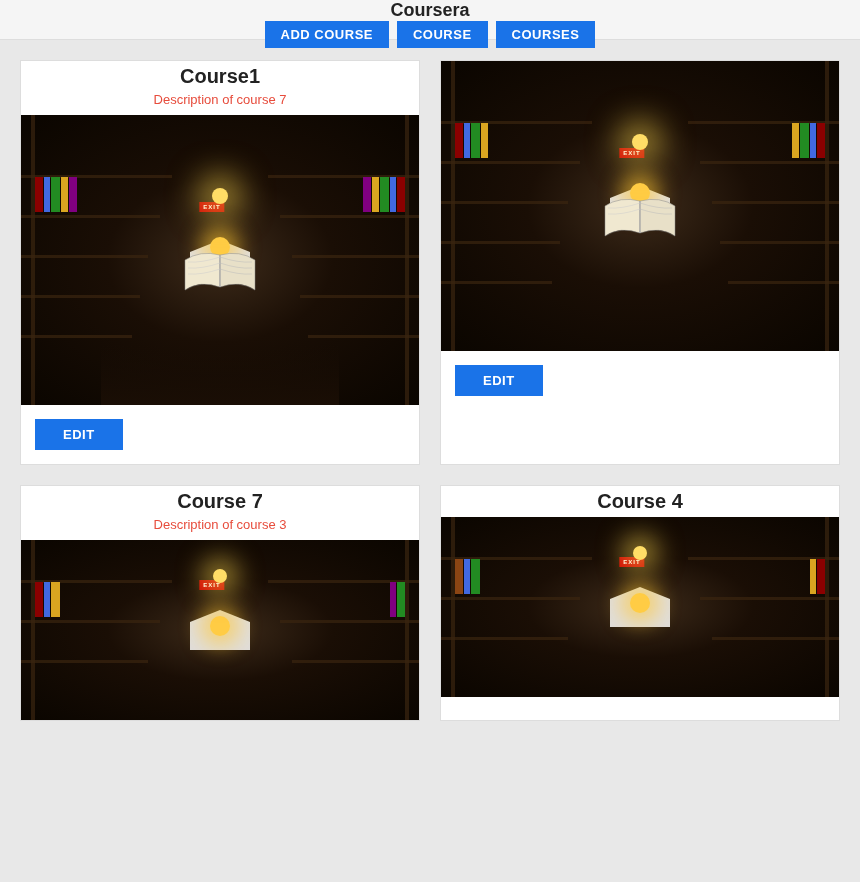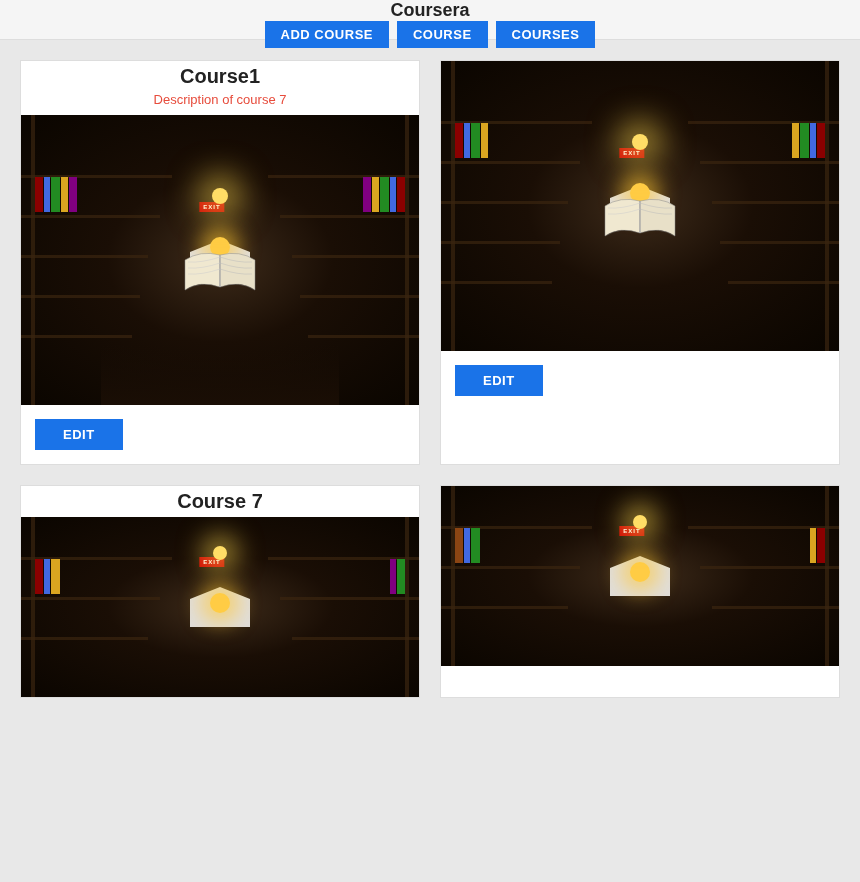--- a/index.html
+++ b/index.html
@@ -266,20 +266,21 @@
       </div>
       <div class="exit-sign">EXIT</div>
     </div>
     <div class="course-edit-area">
       <button class="edit-btn">EDIT</button>
     </div>
   </div>
 
   <div class="course-card">
     <div class="course-title">Course 7</div>
+    <div class="course-description">Description of course 3</div>
     <div class="tunnel-visual" style="height:180px;">
       <div class="shelf-lines">
         <div class="shelf-line" style="left:0;top:40px;width:38%;height:3px;"></div>
         <div class="shelf-line" style="left:0;top:80px;width:35%;height:3px;"></div>
         <div class="shelf-line" style="left:0;top:120px;width:32%;height:3px;"></div>
         <div class="shelf-line" style="right:0;top:40px;width:38%;height:3px;"></div>
         <div class="shelf-line" style="right:0;top:80px;width:35%;height:3px;"></div>
         <div class="shelf-line" style="right:0;top:120px;width:32%;height:3px;"></div>
         <div class="shelf-line" style="left:10px;top:0;width:4px;height:100%;"></div>
         <div class="shelf-line" style="right:10px;top:0;width:4px;height:100%;"></div>
@@ -288,20 +289,21 @@
         <div style="position:absolute;left:30px;top:42px;width:9px;height:35px;background:#DAA520;"></div>
         <div style="position:absolute;right:14px;top:42px;width:8px;height:35px;background:#228B22;"></div>
         <div style="position:absolute;right:23px;top:42px;width:6px;height:35px;background:#800080;"></div>
       </div>
       <div style="position:absolute;top:20%;left:50%;transform:translate(-50%,-50%);width:14px;height:14px;background:#ffdd66;border-radius:50%;box-shadow:0 0 25px 12px rgba(255,220,80,0.5);z-index:5;"></div>
       <div class="exit-sign" style="top:22%;">EXIT</div>
     </div>
   </div>
 
   <div class="course-card">
+    <div class="course-title">Course 4</div>
     <div class="tunnel-visual" style="height:180px;">
       <div class="shelf-lines">
         <div class="shelf-line" style="left:0;top:40px;width:38%;height:3px;"></div>
         <div class="shelf-line" style="left:0;top:80px;width:35%;height:3px;"></div>
         <div class="shelf-line" style="left:0;top:120px;width:32%;height:3px;"></div>
         <div class="shelf-line" style="right:0;top:40px;width:38%;height:3px;"></div>
         <div class="shelf-line" style="right:0;top:80px;width:35%;height:3px;"></div>
         <div class="shelf-line" style="right:0;top:120px;width:32%;height:3px;"></div>
         <div class="shelf-line" style="left:10px;top:0;width:4px;height:100%;"></div>
         <div class="shelf-line" style="right:10px;top:0;width:4px;height:100%;"></div>

